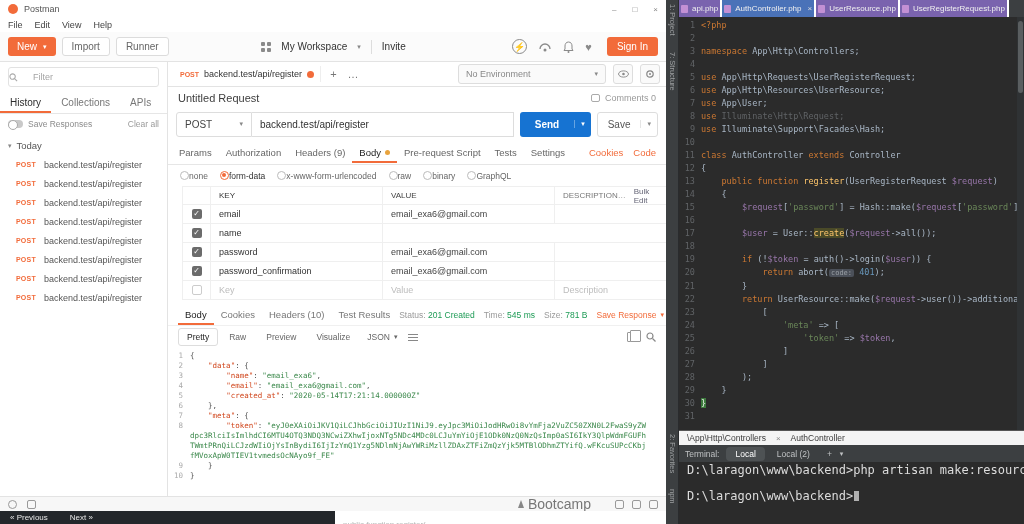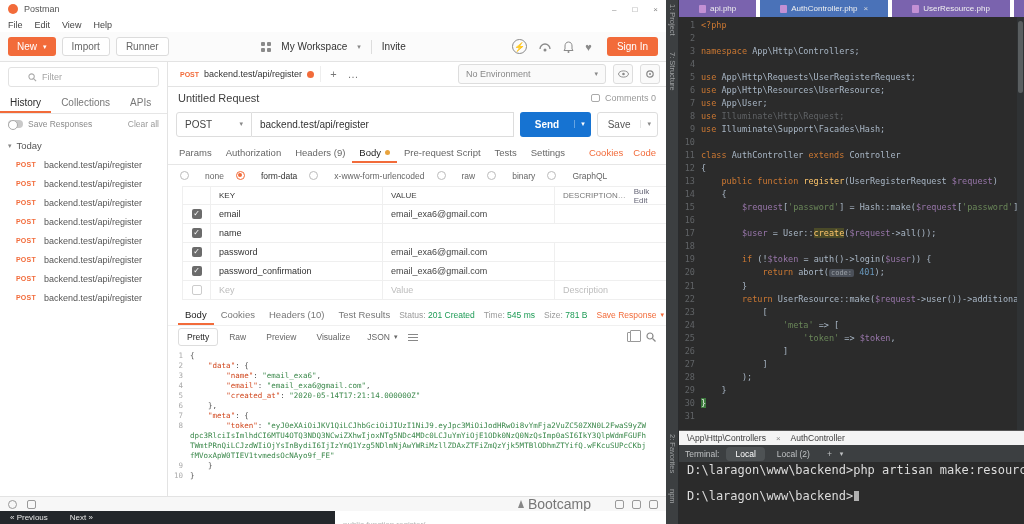--- a/index.html
+++ b/index.html
@@ -21,21 +21,21 @@
 .grid-ico{display:grid;grid-template-columns:4px 4px;grid-gap:2px}
 .grid-ico i{width:4px;height:4px;background:#8a8a8a;border-radius:1px}
 .tb-sep{width:1px;height:14px;background:#ddd}
 .tb-icons{display:flex;align-items:center;gap:11px;margin-left:14px;color:#777}
 .circ-ico{width:15px;height:15px;border:1px solid #8a8a8a;border-radius:50%;display:flex;align-items:center;justify-content:center;font-size:9px;color:#666}
 .heart-ico{font-size:11px;color:#8a8a8a}
 .btn-signin{background:#f26b3a;color:#fff;font-size:10px;padding:4px 10px;border-radius:3px;margin-left:4px;white-space:nowrap}
 .pm-body{flex:1;display:flex;min-height:0}
 
 .sidebar{width:168px;min-width:168px;border-right:1px solid #e3e3e3;display:flex;flex-direction:column;overflow:hidden}
-.filter-box{margin:5px 8px;height:20px;border:1px solid #e2e2e2;border-radius:3px;display:flex;align-items:center;padding:0 19px;gap:5px;color:#a5a5a5;font-size:9px;background:#fff}
+.filter-box{margin:5px 8px;height:20px;border:1px solid #e2e2e2;border-radius:3px;display:flex;align-items:center;padding:0 0;gap:15px;color:#a5a5a5;font-size:9px;background:#fff}
 .sb-tabs{display:flex;border-bottom:1px solid #e6e6e6}
 .sb-tab{padding:5px 10px;color:#777;font-size:10px;cursor:pointer}
 .sb-tab.active{color:#2d2d2d;box-shadow:inset 0 -2px 0 #f26b3a}
 .save-row{display:flex;align-items:center;padding:5px 8px;color:#8a8a8a;font-size:8.5px;gap:5px}
 .toggle{width:15px;height:8px;border-radius:4px;background:#c9c9c9;position:relative}
 .toggle::after{content:"";position:absolute;width:8px;height:8px;border-radius:50%;background:#fff;border:1px solid #aaa;left:0;top:0}
 .clear-all{margin-left:auto;color:#9a9a9a;cursor:pointer}
 .today-row{display:flex;align-items:center;gap:5px;padding:6px 8px 4px;color:#555;font-size:9.5px}
 .today-row .caret{font-size:7px;color:#888}
 .history-item{display:flex;gap:6px;align-items:center;padding:3px 6px 3px 16px;height:19px;cursor:pointer}
@@ -65,21 +65,21 @@
 .save-btn{height:25px;border:1px solid #ddd;border-radius:3px;display:flex;align-items:center;margin-left:6px;background:#fff;color:#555;font-size:10px;cursor:pointer}
 .save-main{padding:0 10px}
 .save-caret{border-left:1px solid #e5e5e5;color:#888}
 .req-tabs{height:25px;display:flex;align-items:center;padding:0 4px;border-bottom:1px solid #e6e6e6;font-size:9.5px;color:#666}
 .rtab{padding:5px 7px;display:flex;align-items:center;gap:4px;cursor:pointer;white-space:nowrap}
 .rtab.active{color:#222;box-shadow:inset 0 -2px 0 #f26b3a}
 .rdot{width:5px;height:5px;border-radius:50%;background:#e8a33d}
 .req-links{margin-left:auto;display:flex;gap:10px;color:#f26b3a;font-size:9.5px;padding-right:6px}
 .req-links span{cursor:pointer}
 .body-types{height:21px;display:flex;align-items:center;gap:12px;padding:0 12px;font-size:8.5px;color:#666}
-.btype{display:flex;gap:16px;cursor:pointer;white-space:nowrap}
+.btype{display:flex;gap:0;cursor:pointer;white-space:nowrap}
 .btype.sel{color:#333}
 .radio{width:9px;height:9px;border:1px solid #bbb;border-radius:50%;position:relative}
 .radio.sel{border-color:#f26b3a}
 .radio.sel::after{content:"";position:absolute;inset:1.5px;background:#f26b3a;border-radius:50%}
 .kv-table{font-size:9px;border-top:1px solid #efefef;margin-left:14px;border-left:1px solid #efefef}
 .kv-row{display:flex;height:19px;border-bottom:1px solid #efefef}
 .kv-row.kv-head{height:18px;color:#999;font-size:8px}
 .kv-cb{width:28px;display:flex;align-items:center;justify-content:center;border-right:1px solid #efefef}
 .cb{width:10px;height:10px;background:#6b6b6b;border-radius:2px;color:#fff;font-size:8px;line-height:10px;text-align:center;cursor:pointer}
 .cb.empty{background:#fff;border:1px solid #ccc}
@@ -126,21 +126,21 @@
 .pf-dark span{cursor:pointer}
 .pf-light{flex:1;background:#fff;color:#b5b5b5;font-size:8px;overflow:hidden;display:flex;align-items:flex-start;padding-left:8px}
 .pf-light span{margin-top:9px;white-space:nowrap}
 
 .editor-col{flex:1;display:flex;background:#2b2b2b;min-width:0;overflow:hidden}
 .tool-strip{width:13px;min-width:13px;background:#3c3f41;border-right:1px solid #292b2d;display:flex;flex-direction:column;align-items:center;padding:4px 0;font-size:7.5px;color:#9da0a2}
 .vlabel{writing-mode:vertical-rl;margin-bottom:16px;white-space:nowrap;cursor:pointer}
 .vspacer{flex:1}
 .ed-main{flex:1;display:flex;flex-direction:column;min-width:0}
 .ed-tabs{height:17px;background:#3c3f41;display:flex;align-items:stretch;font-size:8px;color:#f0f0f0;overflow:hidden}
-.ed-tab{display:flex;align-items:center;gap:4px;padding:0 20px;background:#7a63ae;border-right:4px solid #ffffff;white-space:nowrap;cursor:pointer}
+.ed-tab{display:flex;align-items:center;gap:4px;padding:0 2px;background:#7a63ae;border-right:2px solid #ffffff;white-space:nowrap;cursor:pointer}
 .ed-tab.active{background:#4a72b8}
 .file-ico{width:7px;height:8px;background:#c390d4;border-radius:1px}
 .ed-tab .x{color:#d8dbde;font-size:8px;margin-left:2px}
 .code-wrap{flex:1;position:relative;overflow:hidden;font-family:"DejaVu Sans Mono",monospace;font-size:8.5px;line-height:13px;padding-top:2px}
 .cline{display:flex}
 .cline .ln{width:22px;min-width:22px;text-align:right;padding-right:6px;color:#606366}
 .cline .lc{white-space:pre;color:#a9b7c6}
 .tk-k{color:#cc7832}
 .tk-d{color:#a9b7c6}
 .tk-s{color:#6a8759}

